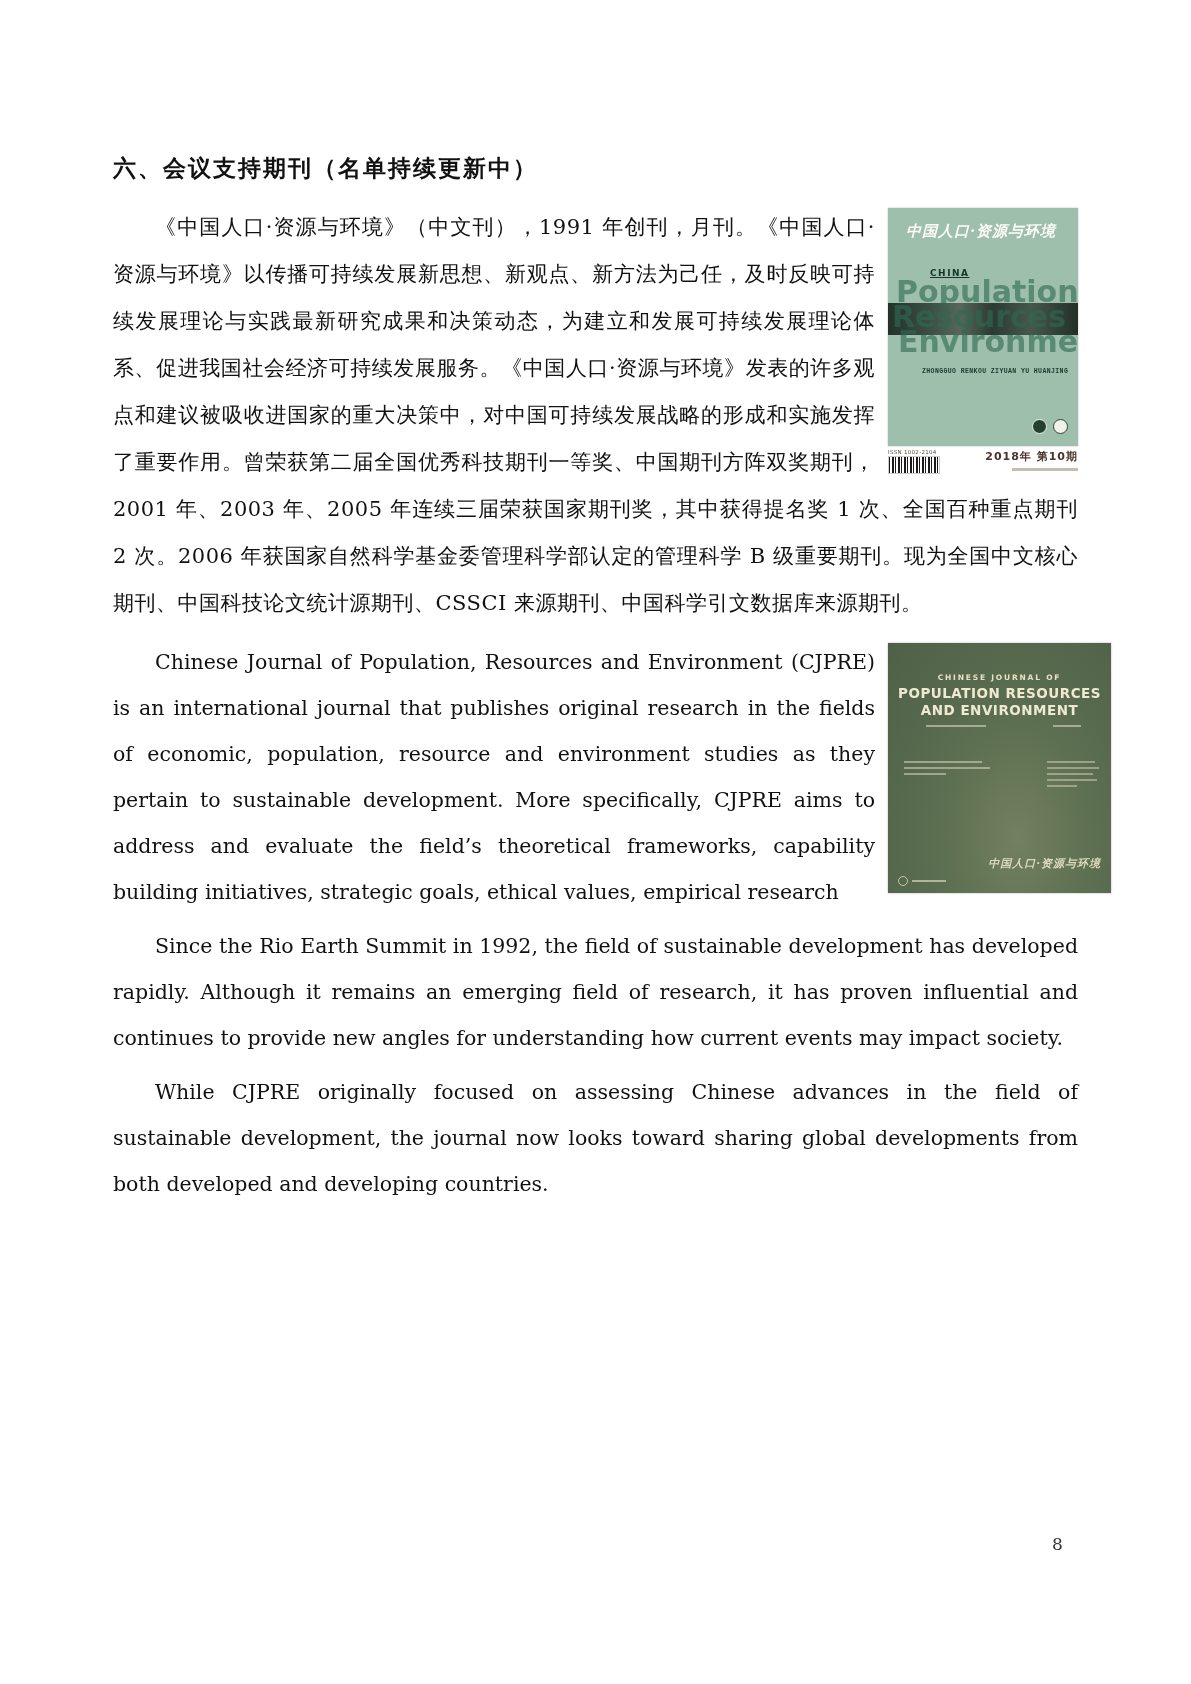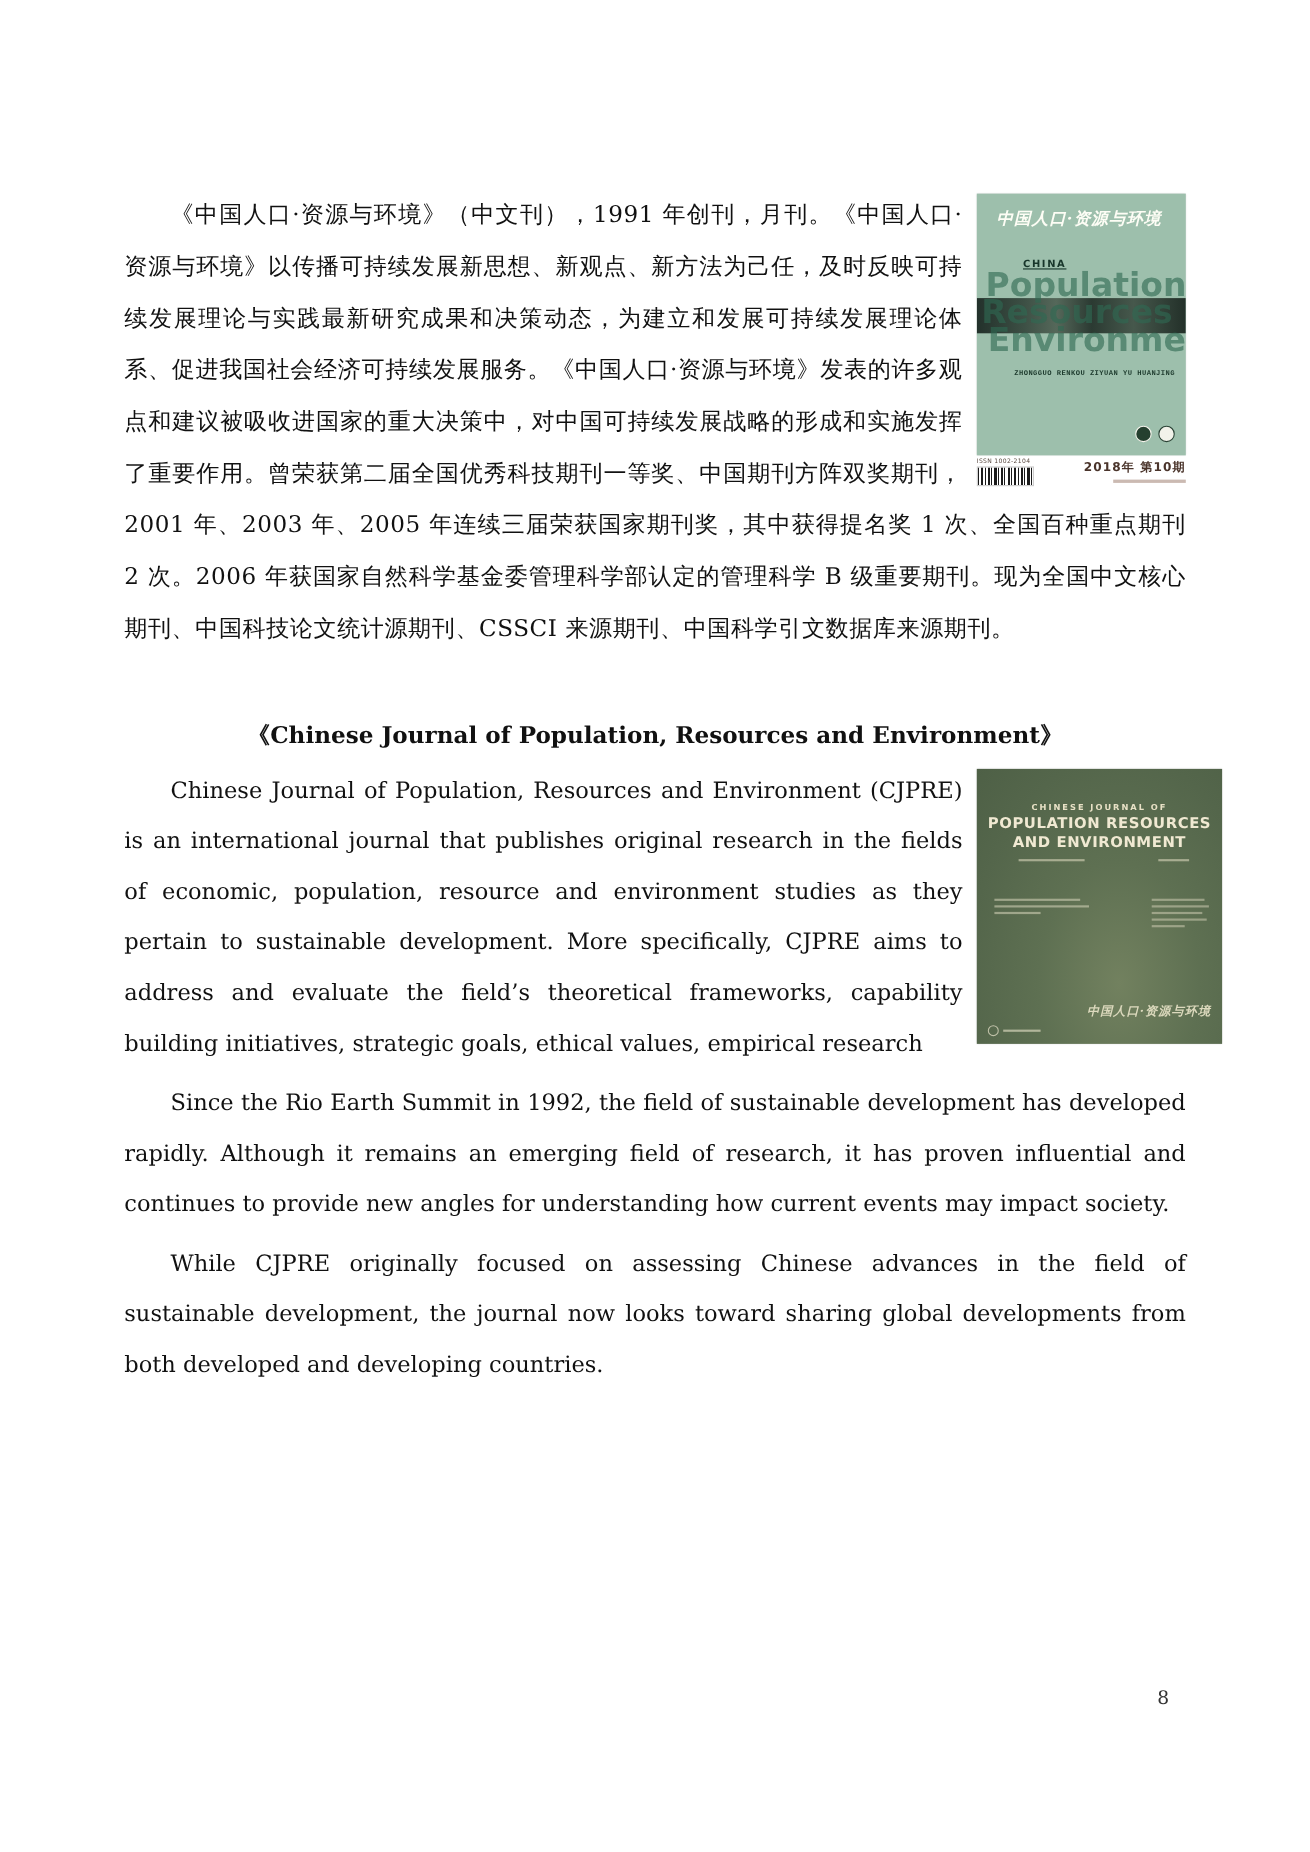--- a/index.html
+++ b/index.html
@@ -147,20 +147,21 @@
     position:absolute; left:1052px; top:1534px;
     font-size:17px; color:#333333;
   }
   .clearfix::after { content:""; display:block; clear:both; }
 </style>
 </head>
 <body>
 
 <div class="page">
 
+  <div class="doc-heading">六、会议支持期刊（名单持续更新中）</div>
 
 
   <div class="sec1-body clearfix">
     <div class="cover1-float">
       <div class="cover1">
         <div class="cover1-callig">中国人口·资源与环境</div>
         <div class="cover1-china">CHINA</div>
         <div class="cover1-photoband"></div>
         <div class="cover1-words">
           <div class="bigword">Population</div>
@@ -180,21 +181,20 @@
         </div>
         <div class="issue-box">
           <div class="issue-line">2018年 第10期</div>
           <div class="issue-sub-bar"></div>
         </div>
       </div>
     </div>
     <p class="cn-para">《中国人口·资源与环境》（中文刊），1991 年创刊，月刊。《中国人口·资源与环境》以传播可持续发展新思想、新观点、新方法为己任，及时反映可持续发展理论与实践最新研究成果和决策动态，为建立和发展可持续发展理论体系、促进我国社会经济可持续发展服务。《中国人口·资源与环境》发表的许多观点和建议被吸收进国家的重大决策中，对中国可持续发展战略的形成和实施发挥了重要作用。曾荣获第二届全国优秀科技期刊一等奖、中国期刊方阵双奖期刊，2001 年、2003 年、2005 年连续三届荣获国家期刊奖，其中获得提名奖 1 次、全国百种重点期刊 2 次。2006 年获国家自然科学基金委管理科学部认定的管理科学 B 级重要期刊。现为全国中文核心期刊、中国科技论文统计源期刊、CSSCI 来源期刊、中国科学引文数据库来源期刊。</p>
   </div>
 
-  <div class="sec-title-en">《Chinese Journal of Population, Resources and Environment》</div>
 
   <div class="sec2-body clearfix">
     <div class="cover2-float">
       <div class="cover2">
         <div class="cover2-line1">CHINESE JOURNAL OF</div>
         <div class="cover2-line2">POPULATION RESOURCES</div>
         <div class="cover2-line3">AND ENVIRONMENT</div>
         <div class="cover2-volbar"></div>
         <div class="cover2-volbar right"></div>
         <div class="cover2-textblock-left">

